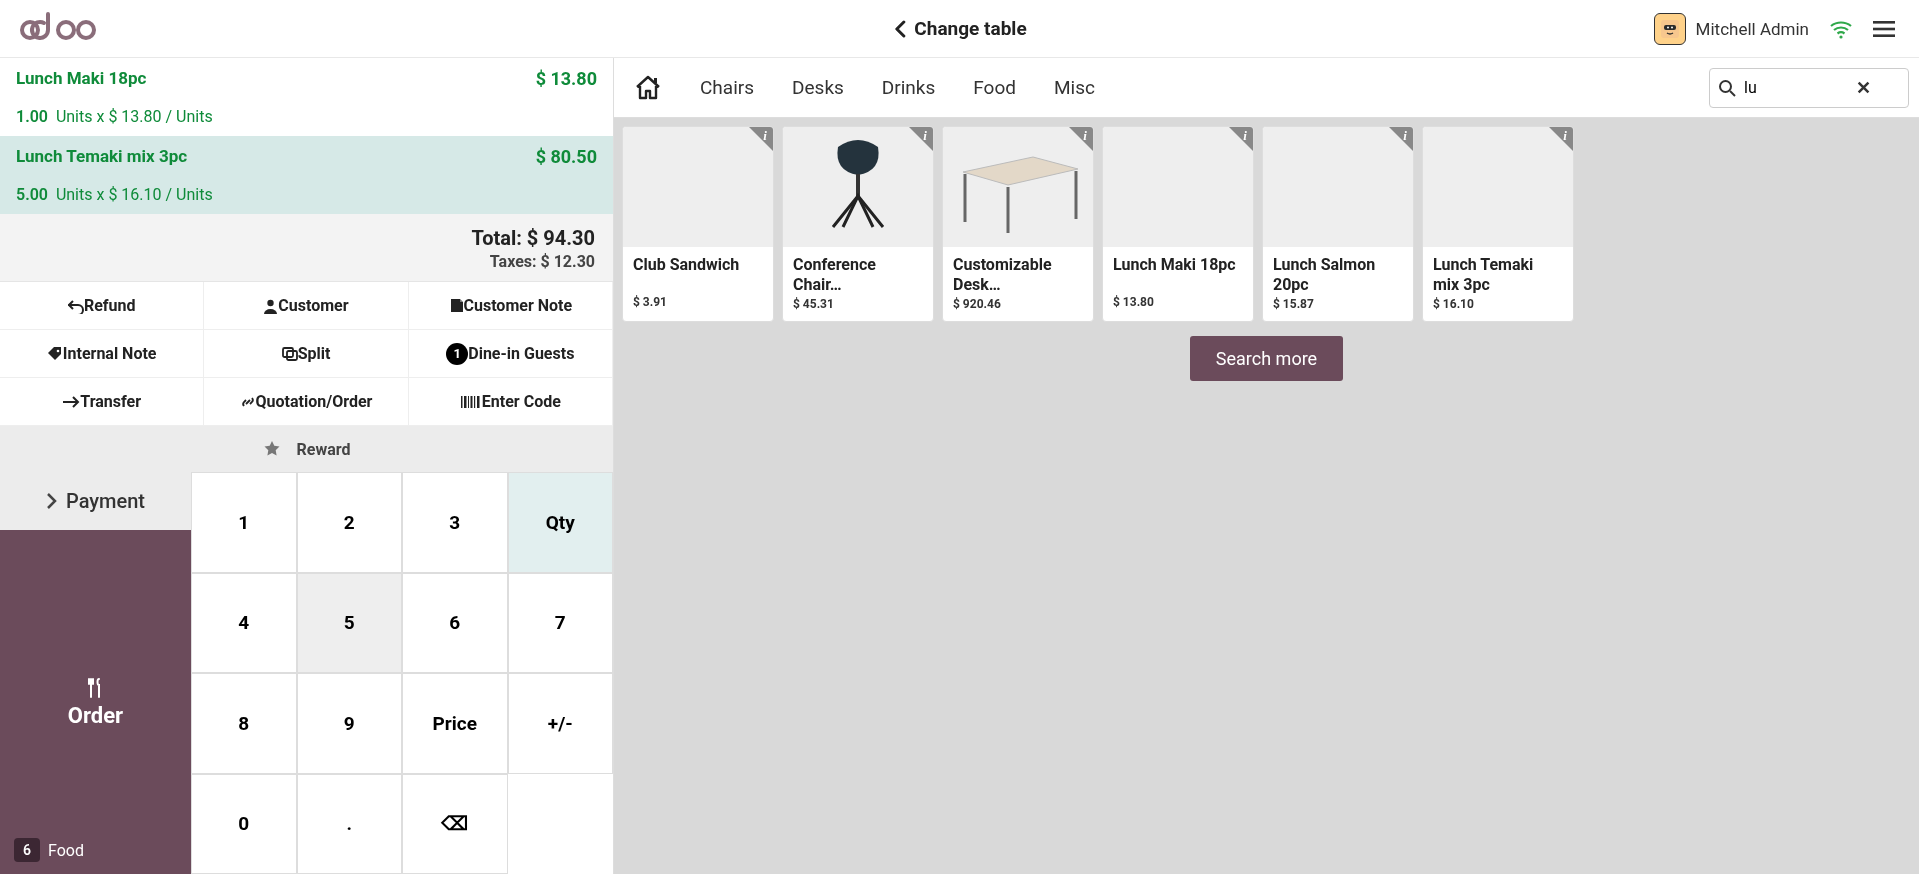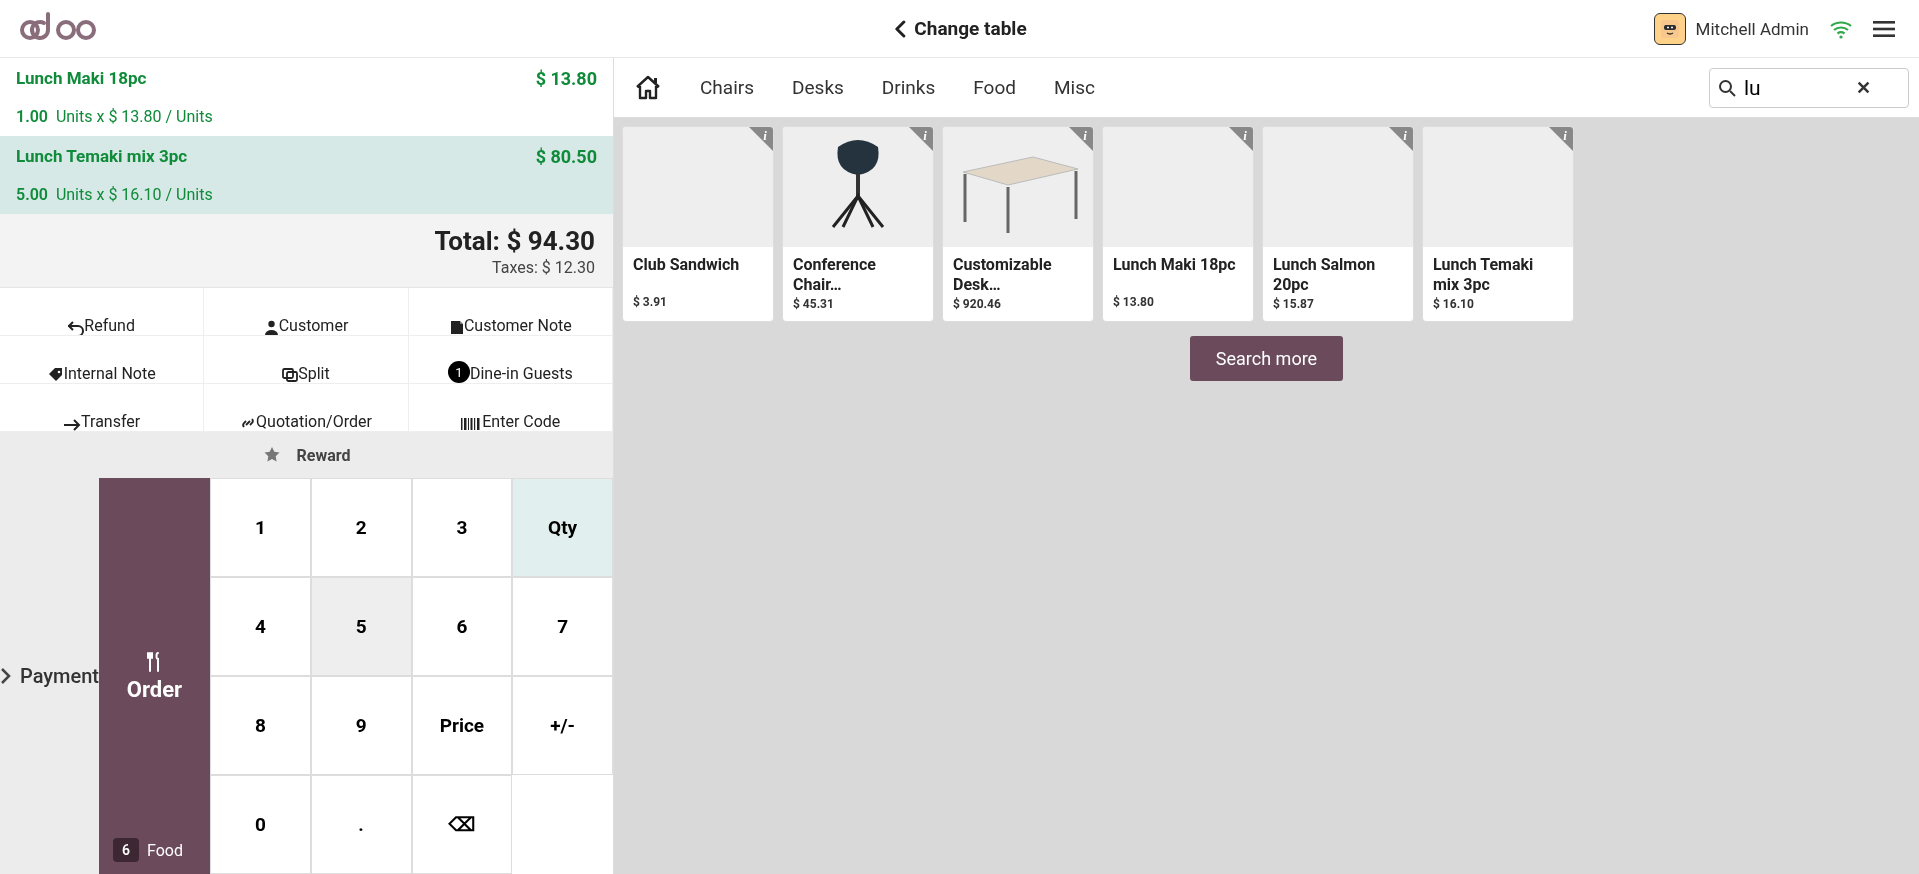--- a/index.html
+++ b/index.html
@@ -16,44 +16,44 @@
 .left { width: 614px; background: #fff; display: flex; flex-direction: column; border-right: 1px solid #ddd; }
 .right { flex: 1; background: #d9d9d9; display: flex; flex-direction: column; }
 .order-lines { }
 .order-line { padding: 10px 16px; display: flex; justify-content: space-between; align-items: flex-start; }
 .order-line.selected { background: #d6e9e7; }
 .order-name { font-weight: 700; color: #0f8b3a; font-size: 17px; }
 .order-sub { color: #0f8b3a; font-size: 16px; margin-top: 19px; }
 .order-qty { font-weight: 600; }
 .order-price { font-weight: 700; color: #0f8b3a; font-size: 18px; }
 .totals { text-align: right; padding: 12px 18px 10px; background: #f3f3f3; }
-.total-main { font-size: 26px; font-weight: 700; color: #222; }
-.total-tax { font-size: 16px; font-weight: 400; color: #444; margin-top: 2px; }
+.total-main { font-size: 20px; font-weight: 700; color: #222; }
+.total-tax { font-size: 16px; font-weight: 700; color: #444; margin-top: 2px; }
 .actions-grid { display: grid; grid-template-columns: repeat(3, 1fr); background: #fff; border-top: 1px solid #e5e5e5; }
-.action-btn { height: 48px; display: flex; align-items: flex-end; justify-content: center; gap: 0; font-weight: 400; color: #222; font-size: 16px; border: 1px solid #eee; border-left: none; border-top: none; background: #fff; cursor: pointer; }
+.action-btn { height: 48px; display: flex; align-items: center; justify-content: center; gap: 0; font-weight: 700; color: #222; font-size: 16px; border: 1px solid #eee; border-left: none; border-top: none; background: #fff; cursor: pointer; }
 .action-btn .badge { width: 22px; height: 22px; border-radius: 50%; background: #000; color: #fff; display: inline-flex; align-items: center; justify-content: center; font-size: 13px; }
 .reward-row { height: 46px; display: flex; align-items: center; justify-content: center; gap: 16px; font-weight: 700; background: #ececec; color: #444; cursor: pointer; }
 .bottom { display: flex; flex: 1; min-height: 0; }
-.bottom-left { width: 210px; display: flex; flex-direction: row; }
+.bottom-left { width: 191px; display: flex; flex-direction: column; }
 .payment-row { flex: 0 0 58px; background: #ececec; display: flex; align-items: center; justify-content: center; gap: 8px; font-size: 20px; color: #333; cursor: pointer; font-weight: 500; }
 .order-block { flex: 1; background: #6b4b5b; color: #fff; display: flex; flex-direction: column; align-items: center; justify-content: center; gap: 2px; cursor: pointer; position: relative; }
 .order-block .title { font-weight: 700; font-size: 22px; }
 .floor-badge { position: absolute; left: 14px; bottom: 12px; display: flex; align-items: center; gap: 8px; }
 .floor-badge .num { width: 26px; height: 24px; border-radius: 4px; background: #3c2733; display: flex; align-items: center; justify-content: center; font-size: 14px; font-weight: 600; }
 .floor-badge .lbl { font-size: 16px; }
 .numpad { flex: 1; display: grid; grid-template-columns: repeat(4, 1fr); grid-template-rows: repeat(4, 1fr); }
 .numkey { border: 1px solid #ddd; display: flex; align-items: center; justify-content: center; font-weight: 700; font-size: 19px; background: #fff; cursor: pointer; }
 .numkey.mode { background: #fff; }
 .numkey.active-mode { background: #e2efef; }
 .numkey.pressed { background: #eee; }
 .catbar { height: 60px; background: #fff; display: flex; align-items: center; padding: 0 10px 0 14px; gap: 32px; border-bottom: 1px solid #ddd; }
 .home-btn { width: 40px; height: 40px; display: flex; align-items: center; justify-content: center; cursor: pointer; }
 .cat-item { font-size: 19px; color: #333; cursor: pointer; }
 .searchbox { margin-left: auto; display: flex; align-items: center; border: 1px solid #ccc; border-radius: 4px; height: 40px; padding: 0 8px; gap: 8px; min-width: 200px; background: #fff; }
-.searchbox input { border: none; outline: none; font-size: 21px; width: 100px; }
+.searchbox input { border: none; outline: none; font-size: 16px; width: 100px; }
 .clear-btn { font-size: 18px; color: #333; cursor: pointer; padding: 0 4px; font-weight: 700; }
 .products { padding: 8px; display: flex; flex-wrap: wrap; gap: 8px; background: #d9d9d9; }
 .product { width: 152px; background: #fff; border-radius: 4px; overflow: hidden; border: 1px solid #ddd; cursor: pointer; position: relative; }
 .product .img { width: 100%; height: 120px; background: #eee; position: relative; overflow: hidden; }
 .product .info-badge { position: absolute; top: 0; right: 0; width: 24px; height: 24px; background: #888; color: #fff; display: flex; align-items: center; justify-content: center; font-style: italic; font-weight: 700; font-family: Georgia, serif; clip-path: polygon(0 0, 100% 0, 100% 100%); padding-left: 8px; padding-bottom: 6px; font-size: 13px; }
 .product .pname { font-weight: 700; color: #222; font-size: 16px; padding: 8px 10px 2px; line-height: 1.25; min-height: 48px; }
 .product .pprice { font-weight: 700; color: #333; font-size: 12px; padding: 0 10px 10px; }
 .search-more-row { display: flex; justify-content: center; padding: 6px 0 16px; }
 .search-more { background: #6b4b5b; color: #fff; font-size: 18px; padding: 12px 26px; border-radius: 3px; cursor: pointer; }
 .icon { display: inline-flex; }

